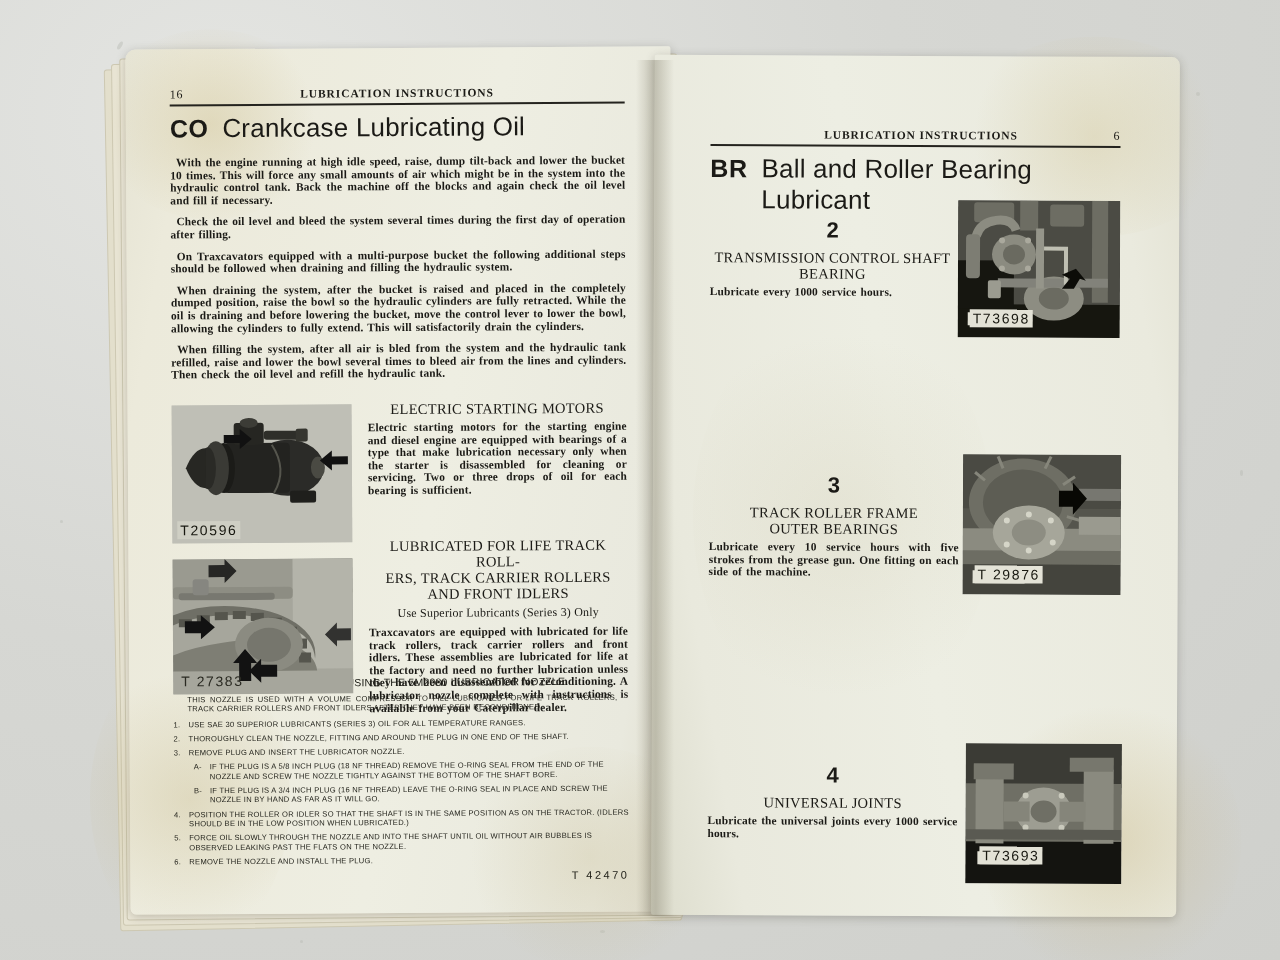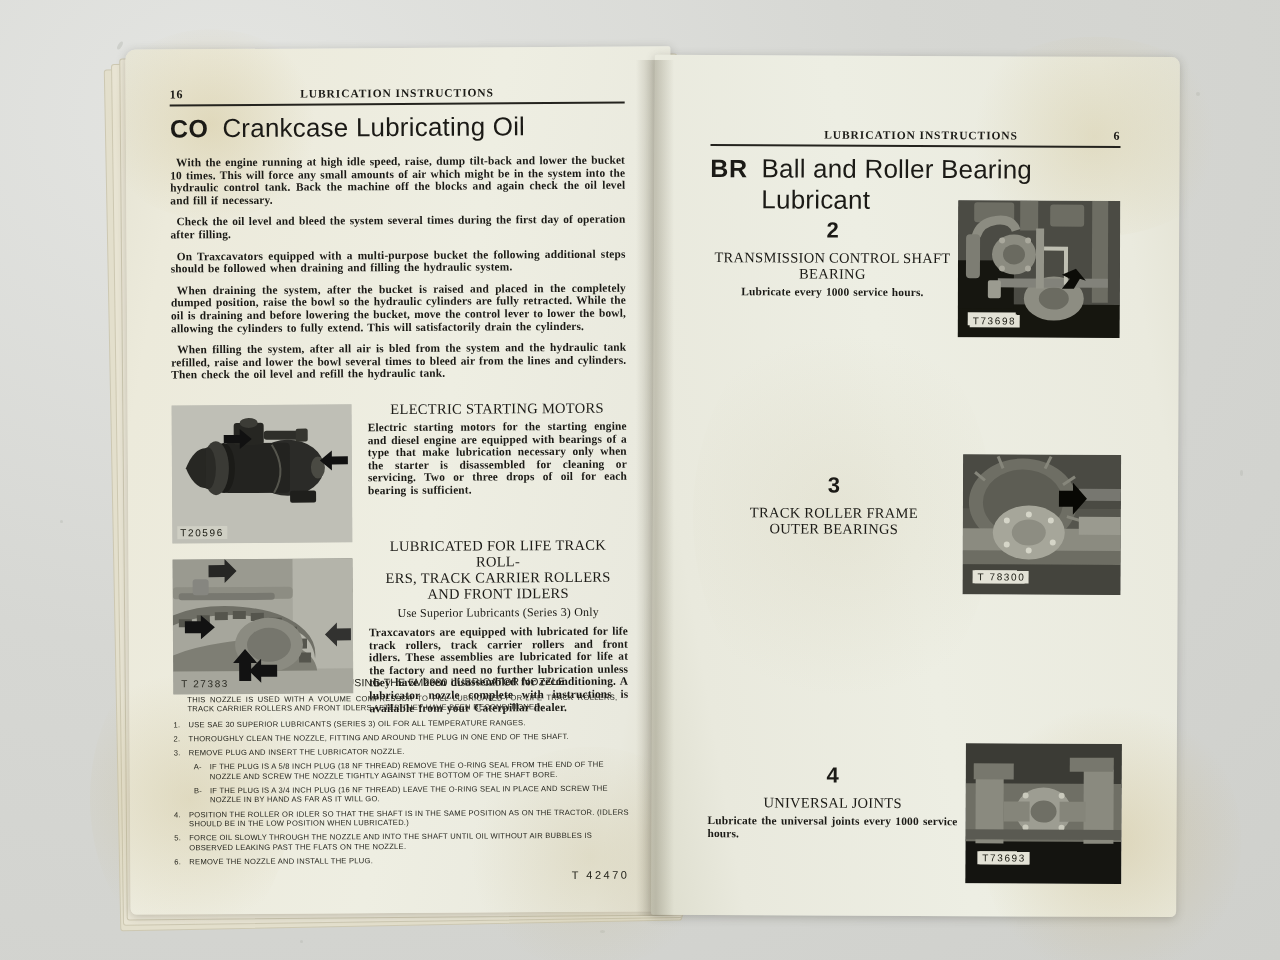--- a/index.html
+++ b/index.html
@@ -60,21 +60,21 @@
   
   .wash{position:absolute;border-radius:50%;pointer-events:none;}
 
   
   .page{position:absolute;color:#1b1a16;}
   .runhead{
     display:flex;align-items:baseline;
     font-family:"Liberation Serif",serif;
     font-weight:bold;font-size:11.5px;letter-spacing:.9px;
   }
-  .runhead .folio{font-size:12px;font-weight:bold;}
+  .runhead .folio{font-size:12px;font-weight:normal;}
   .rule{height:2px;background:#24231e;}
 
   .chaptitle{display:flex;align-items:baseline;gap:14px;margin-top:7px;}
   .chaptitle .code{
     font-family:"Liberation Sans",sans-serif;
     font-weight:bold;font-size:25px;letter-spacing:.5px;
   }
   .chaptitle .name{
     font-family:"Liberation Sans",sans-serif;
     font-size:26px;font-weight:400;letter-spacing:.2px;
@@ -98,21 +98,21 @@
   .bignum{
     text-align:center;font-family:"Liberation Sans",sans-serif;
     font-weight:bold;font-size:22px;margin:0 0 6px 0;
   }
 
   
   .photo{position:absolute;overflow:hidden;background:#9a9a93;}
   .photo .pid{
     position:absolute;left:5px;bottom:4px;
     font-family:"Liberation Sans",sans-serif;
-    font-size:10px;letter-spacing:1.6px;color:#17170f;
+    font-size:14px;letter-spacing:1.6px;color:#17170f;
     background:#cfcfc4;padding:1px 3px;
   }
   .photo .pid.onwhite{background:transparent;color:#2a2a22;}
 
   
   .instr-title{
     text-align:center;
     font-family:"Liberation Sans",sans-serif;
     font-size:10.5px;letter-spacing:.2px;margin:0 0 6px 0;color:#20201a;
   }
@@ -311,21 +311,21 @@
 
       <div class="chaptitle">
         <span class="code">BR</span>
         <span class="name">Ball and Roller Bearing Lubricant</span>
       </div>
 
       <div style="position:absolute;left:0px;top:90px;width:245px;">
         <div class="bignum">2</div>
         <div class="sechead" style="margin-bottom:0;">TRANSMISSION CONTROL SHAFT</div>
         <div class="sechead">BEARING</div>
-        <p class="body" style="text-indent:0;text-align:center;">Lubricate every 1000 service hours.</p>
+        <p class="body" style="text-indent:0;text-align:left;">Lubricate every 1000 service hours.</p>
       </div>
 
       <div class="photo" style="left:248px;top:72px;width:162px;height:137px;">
         <svg width="162" height="137" viewBox="0 0 162 137">
           <rect width="162" height="137" fill="#3a3a35"></rect>
           <rect x="0" y="0" width="162" height="104" fill="#4b4b44"></rect>
           <rect x="0" y="104" width="162" height="33" fill="#16160f"></rect>
           <rect x="0" y="60" width="56" height="48" fill="#161610"></rect>
           <g fill="#6d6d63">
             <rect x="16" y="2" width="40" height="20" rx="3"></rect>
@@ -352,20 +352,21 @@
           <polygon points="118,68 104,74 112,78 104,88 116,88 122,78 128,80" fill="#0c0c08"></polygon>
           <rect x="10" y="112" width="48" height="13" fill="#e3e2d6"></rect>
         </svg>
         <span class="pid" style="left:12px;bottom:10px;background:#e3e2d6;">T73698</span>
       </div>
 
       <div style="position:absolute;left:0px;top:345px;width:250px;">
         <div class="bignum">3</div>
         <div class="sechead" style="margin-bottom:0;">TRACK ROLLER FRAME</div>
         <div class="sechead">OUTER BEARINGS</div>
+        <p class="body" style="text-indent:0;">Lubricate every 10 service hours with five strokes from the grease gun. One fitting on each side of the machine.</p>
       </div>
 
       <div class="photo" style="left:254px;top:326px;width:158px;height:140px;">
         <svg width="158" height="140" viewBox="0 0 158 140">
           <rect width="158" height="140" fill="#55554d"></rect>
           <rect x="0" y="0" width="158" height="54" fill="#4a4a43"></rect>
           <ellipse cx="60" cy="48" rx="54" ry="44" fill="#6e6e64"></ellipse>
           <ellipse cx="60" cy="48" rx="40" ry="33" fill="#5d5d54"></ellipse>
           <g stroke="#86867b" stroke-width="3" fill="none">
             <path d="M22 26 l-10 -8"></path>
@@ -385,21 +386,21 @@
             <circle cx="88" cy="66" r="3"></circle>
               <circle cx="90" cy="88" r="3"></circle>
             <circle cx="66" cy="96" r="3"></circle>
               <circle cx="44" cy="90" r="3"></circle>
           </g>
           <rect x="116" y="62" width="42" height="18" fill="#9a9a8f"></rect>
           <rect x="116" y="34" width="42" height="12" fill="#777770"></rect>
           <polygon points="96,36 110,36 110,28 124,44 110,60 110,52 96,52" fill="#080804"></polygon>
           <rect x="10" y="116" width="52" height="13" fill="#e4e3d7"></rect>
         </svg>
-        <span class="pid" style="left:12px;bottom:11px;background:#e4e3d7;">T 78300</span>
+        <span class="pid" style="left:12px;bottom:11px;background:#e4e3d7;">T 29876</span>
       </div>
 
       <div style="position:absolute;left:0px;top:635px;width:250px;">
         <div class="bignum">4</div>
         <div class="sechead">UNIVERSAL JOINTS</div>
         <p class="body" style="text-indent:0;">Lubricate the universal joints every 1000 service hours.</p>
       </div>
 
       <div class="photo" style="left:258px;top:615px;width:156px;height:140px;">
         <svg width="156" height="140" viewBox="0 0 156 140">

